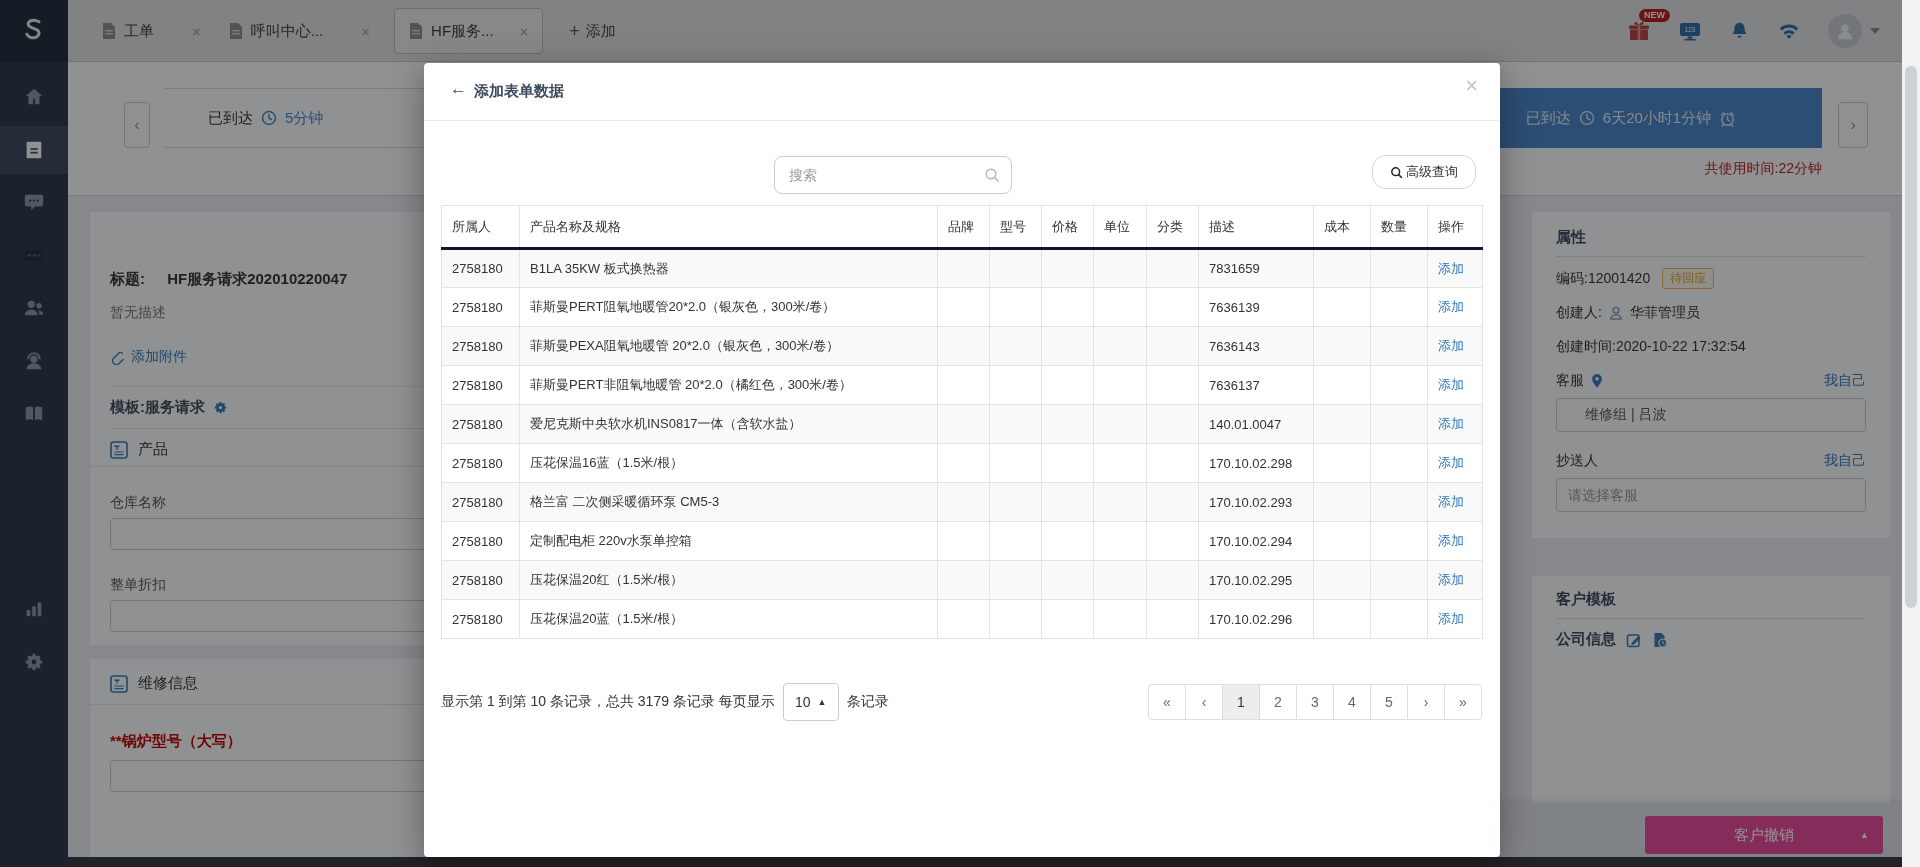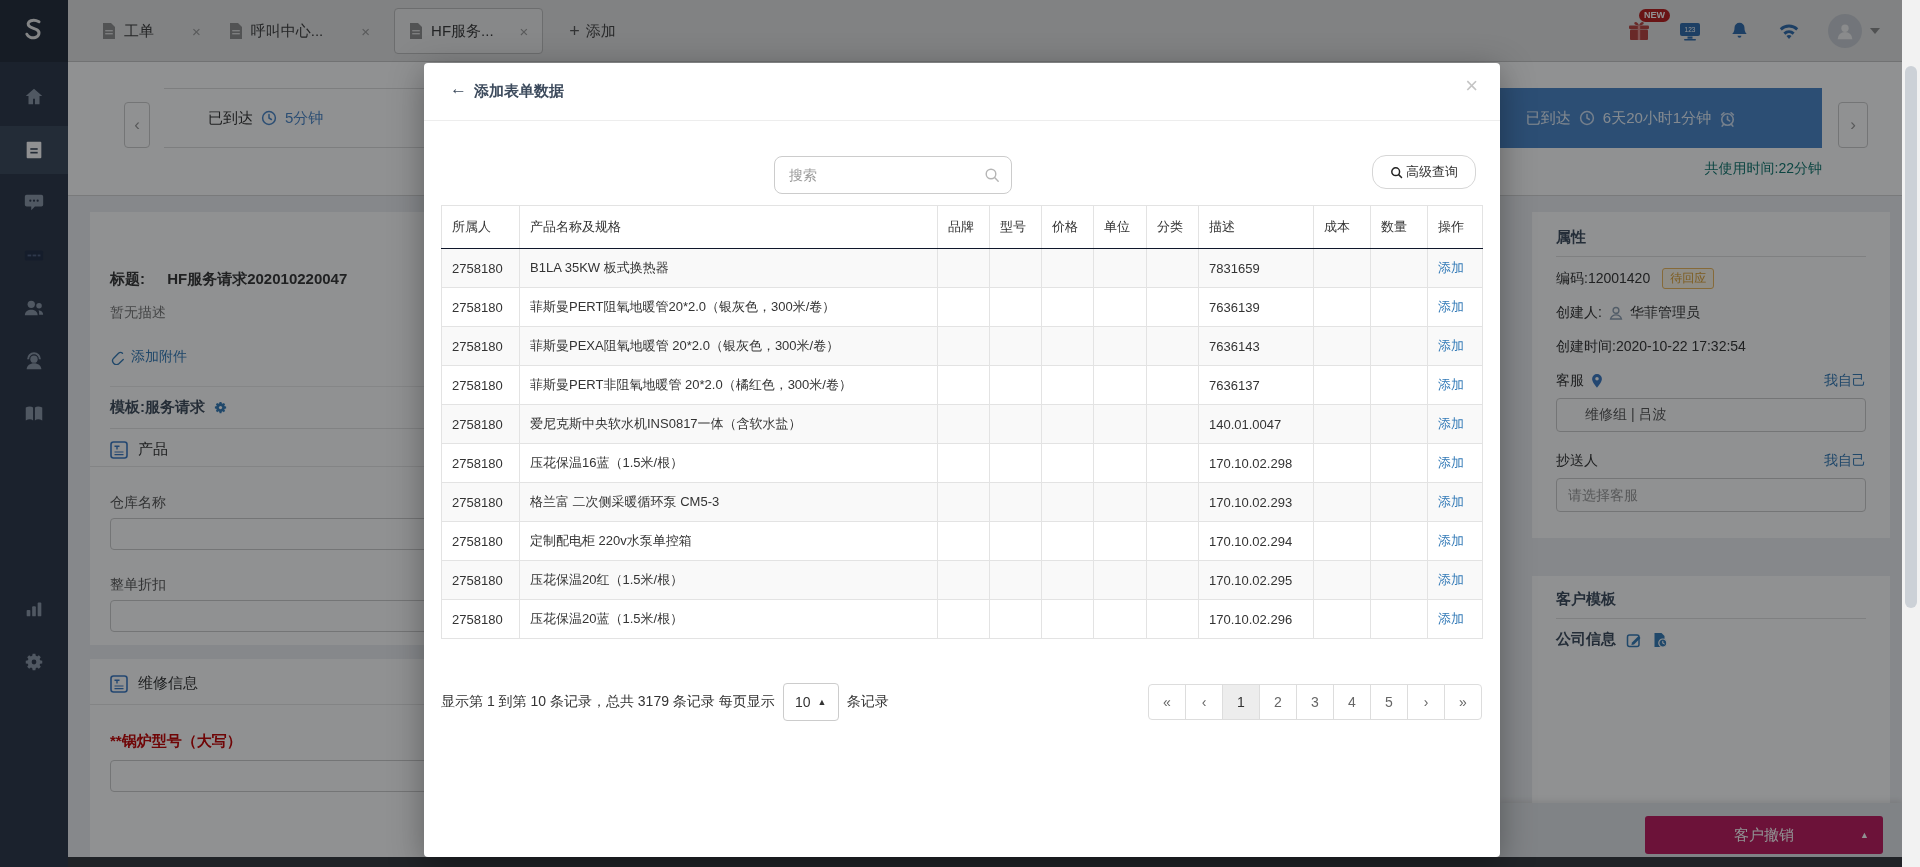--- a/index.html
+++ b/index.html
@@ -35,21 +35,21 @@
   .header-band{position:absolute;left:68px;top:62px;width:1834px;height:134px;background:#fff;border-bottom:1px solid #d6d6d6;box-sizing:border-box;}
   .back-btn{position:absolute;left:56px;top:40px;width:26px;height:46px;border:1px solid #ccc;border-radius:4px;background:#fff;color:#999;
             display:flex;align-items:center;justify-content:center;font-size:17px;cursor:pointer;box-sizing:border-box;}
   .step-white{position:absolute;left:96px;top:26px;width:1276px;height:60px;border-top:1px solid #ddd;border-bottom:1px solid #ddd;box-sizing:border-box;
               display:flex;align-items:center;padding-left:44px;gap:8px;font-size:15px;color:#333;}
   .step-white .time{color:#4a86c8;}
   .step-blue{position:absolute;left:1372px;top:26px;width:382px;height:60px;background:#4a86c8;display:flex;align-items:center;justify-content:center;
              gap:8px;font-size:15px;color:#e8f1fb;}
   .next-btn{position:absolute;left:1770px;top:40px;width:30px;height:46px;border:1px solid #ccc;border-radius:4px;background:#fff;color:#999;
             display:flex;align-items:center;justify-content:center;font-size:17px;cursor:pointer;box-sizing:border-box;}
-  .usage{position:absolute;right:80px;top:98px;color:#0f766e;font-size:14px;}
+  .usage{position:absolute;right:80px;top:98px;color:#b91c1c;font-size:14px;}
 
   
   .left-card{position:absolute;left:90px;top:212px;width:1410px;height:645px;background:#fff;}
   .lc{position:absolute;left:20px;}
   .lc-title{top:58px;font-size:15px;font-weight:bold;color:#333;}
   .lc-title .val{margin-left:18px;}
   .lc-desc{top:92px;font-size:14px;color:#777;}
   .lc-attach{top:136px;font-size:14px;color:#337ab7;display:flex;align-items:center;gap:6px;cursor:pointer;}
   .lc-div1{top:174px;width:322px;border-top:1px solid #ececec;}
   .lc-template{top:186px;font-size:15px;font-weight:bold;color:#3c4a5a;display:flex;align-items:center;gap:8px;}
@@ -77,21 +77,21 @@
   .rc-row{font-size:14px;color:#333;display:flex;align-items:center;}
   .badge-pending{margin-left:12px;font-size:12px;color:#dd9f2d;border:1px solid #edb95e;background:#fff9ec;border-radius:3px;padding:1px 7px;}
   .between{width:310px;justify-content:space-between;}
   .link-blue{color:#337ab7;cursor:pointer;}
   .r-input{width:310px;height:34px;border:1px solid #ccc;border-radius:4px;box-sizing:border-box;font-size:14px;color:#555;padding:0 11px;
            font-family:"Liberation Sans","DejaVu Sans",sans-serif;background:#fff;}
   .r-input::placeholder{color:#999;}
   .company-row{display:flex;align-items:center;gap:10px;}
   .cfield{height:33px;font-size:14px;color:#555;display:flex;align-items:center;}
   .footer-bar{position:absolute;left:1500px;top:803px;width:402px;height:54px;background:#e2e5e9;box-shadow:0 -2px 6px rgba(0,0,0,.10);}
-  .revoke-btn{position:absolute;left:145px;top:13px;width:238px;height:38px;background:#be185d;border-radius:3px;color:#fff;font-size:15px;
+  .revoke-btn{position:absolute;left:145px;top:13px;width:238px;height:38px;background:#ec4899;border-radius:3px;color:#fff;font-size:15px;
               display:flex;align-items:center;justify-content:center;cursor:pointer;}
   .revoke-btn .caret{position:absolute;right:14px;font-size:9px;}
 
   .bottom-strip{position:absolute;left:68px;top:857px;width:1834px;height:10px;background:#34383d;}
 
   
   .overlay{position:absolute;left:0;top:0;width:1902px;height:867px;background:rgba(8,10,14,0.45);z-index:40;}
   .scroll-track{position:absolute;left:1902px;top:0;width:18px;height:867px;background:#f2f2f2;z-index:45;}
   .scroll-thumb{position:absolute;left:3px;top:66px;width:12px;height:542px;background:#ccd1d7;border-radius:6px;cursor:pointer;}
 
@@ -106,21 +106,21 @@
   .m-search input{width:100%;height:100%;border:1px solid #ccc;border-radius:8px;box-sizing:border-box;padding:0 36px 0 14px;font-size:14px;color:#333;
                   font-family:"Liberation Sans","DejaVu Sans",sans-serif;outline:none;}
   .m-search input::placeholder{color:#9b9b9b;}
   .m-search .mag{position:absolute;right:12px;top:11px;color:#b5b5b5;}
   .adv-btn{position:absolute;left:948px;top:92px;width:104px;height:34px;border:1px solid #d6d6d6;border-radius:14px;background:#fff;
            display:flex;align-items:center;justify-content:center;gap:3px;font-size:13px;color:#333;cursor:pointer;box-sizing:border-box;}
   .adv-btn .mag{color:#222;}
   .m-table-wrap{position:absolute;left:17px;top:142px;width:1041px;}
   table.m-table{width:100%;border-collapse:collapse;table-layout:fixed;font-size:13px;color:#333;}
   .m-table th,.m-table td{border:1px solid #e3e3e3;padding:0 10px;height:39px;overflow:hidden;white-space:nowrap;text-align:left;box-sizing:border-box;}
-  .m-table th{height:43px;font-weight:normal;color:#333;border-bottom:1px solid #0f172a;}
+  .m-table th{height:43px;font-weight:normal;color:#333;border-bottom:3px solid #0f172a;}
   .m-table tbody tr:nth-child(odd){background:#f9f9f9;}
   .add-link{color:#337ab7;text-decoration:none;cursor:pointer;}
   .pg-info{position:absolute;left:17px;top:620px;height:38px;display:flex;align-items:center;gap:8px;font-size:14px;color:#333;}
   .pg-size{min-width:56px;height:38px;border:1px solid #ccc;border-radius:4px;display:flex;align-items:center;justify-content:center;gap:7px;
            font-size:14px;color:#333;cursor:pointer;box-sizing:border-box;background:#fff;}
   .pg-size .caret{font-size:9px;color:#333;}
   .pagination{position:absolute;right:18px;top:621px;display:flex;}
   .pg-btn{min-width:38px;height:36px;border:1px solid #ddd;margin-left:-1px;display:flex;align-items:center;justify-content:center;
           font-size:14px;color:#666;background:#fff;cursor:pointer;box-sizing:border-box;}
   .pg-btn:first-child{border-radius:4px 0 0 4px;margin-left:0;}

